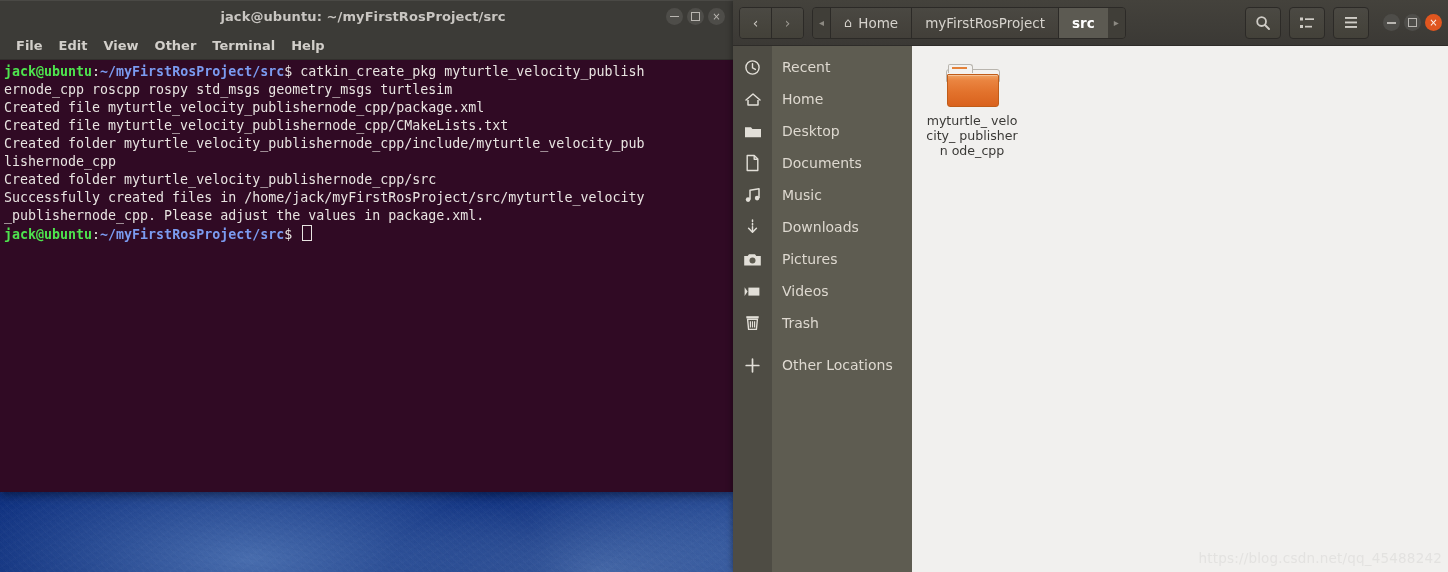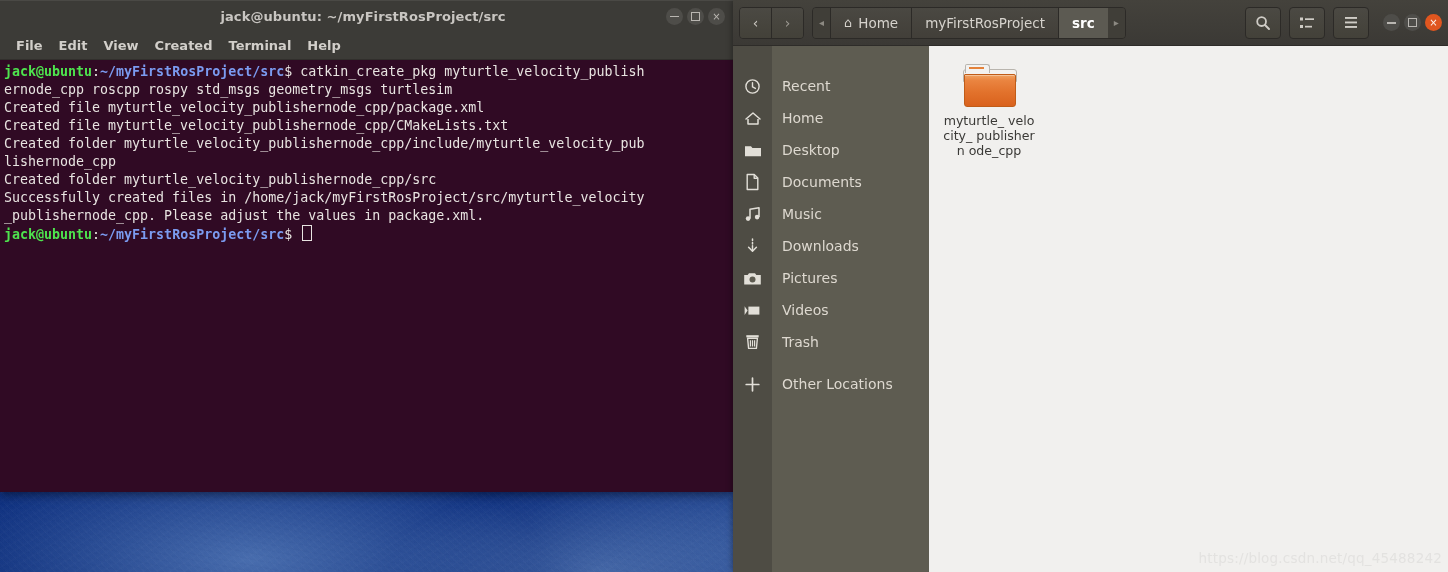--- a/index.html
+++ b/index.html
@@ -227,24 +227,24 @@
     display: flex; align-items: center; gap: 4px;
     margin-left: 6px;
   }
 
   #files-main {
     flex: 1;
     display: flex;
     min-height: 0;
   }
   #sidebar {
-    width: 196px;
+    width: 179px;
     background: #5e5c51;
     flex: 0 0 auto;
-    padding-top: 24px;
+    padding-top: 5px;
     position: relative;
   }
   #sidebar-iconstrip {
     position: absolute;
     left: 0; top: 0; bottom: 0;
     width: 39px;
     background: #4e4c44;
   }
   .side-item {
     height: 32px;
@@ -363,21 +363,21 @@
           <span class="glyph-max"></span>
         </div>
       <div class="win-btn">×</div>
     </div>
   </div>
 
   <div id="terminal-menubar">
     <div class="menu-item">File</div>
     <div class="menu-item">Edit</div>
     <div class="menu-item">View</div>
-    <div class="menu-item">Created</div>
+    <div class="menu-item">Other</div>
     <div class="menu-item">Terminal</div>
     <div class="menu-item">Help</div>
   </div>
 
   <div id="terminal-body"><div class="term-line"><span class="c-green">jack@ubuntu</span><span class="c-white">:</span><span class="c-blue">~/myFirstRosProject/src</span><span class="c-white">$ </span><span class="c-white">catkin_create_pkg myturtle_velocity_publish</span></div><div class="term-line c-white">ernode_cpp roscpp rospy std_msgs geometry_msgs turtlesim</div><div class="term-line c-white">Created file myturtle_velocity_publishernode_cpp/package.xml</div><div class="term-line c-white">Created file myturtle_velocity_publishernode_cpp/CMakeLists.txt</div><div class="term-line c-white">Created folder myturtle_velocity_publishernode_cpp/include/myturtle_velocity_pub</div><div class="term-line c-white">lishernode_cpp</div><div class="term-line c-white">Created folder myturtle_velocity_publishernode_cpp/src</div><div class="term-line c-white">Successfully created files in /home/jack/myFirstRosProject/src/myturtle_velocity</div><div class="term-line c-white">_publishernode_cpp. Please adjust the values in package.xml.</div><div class="term-line"><span class="c-green">jack@ubuntu</span><span class="c-white">:</span><span class="c-blue">~/myFirstRosProject/src</span><span class="c-white">$ </span><span class="c-white"></span><span class="cursor-block"></span></div></div>
 </div>
 
 <div id="files-window">
 
   <div id="files-headerbar">

